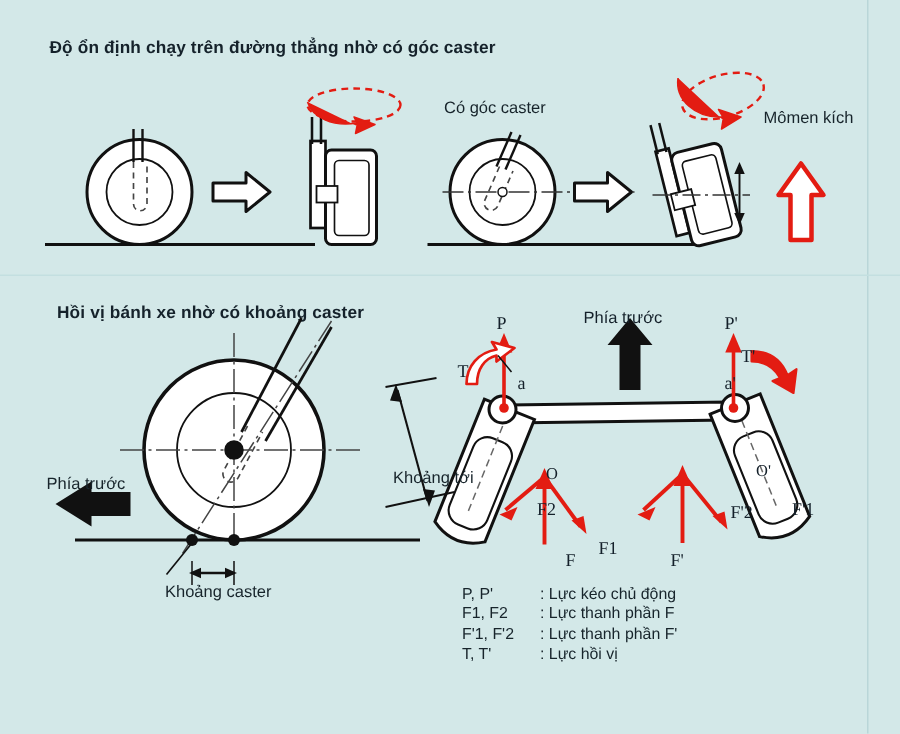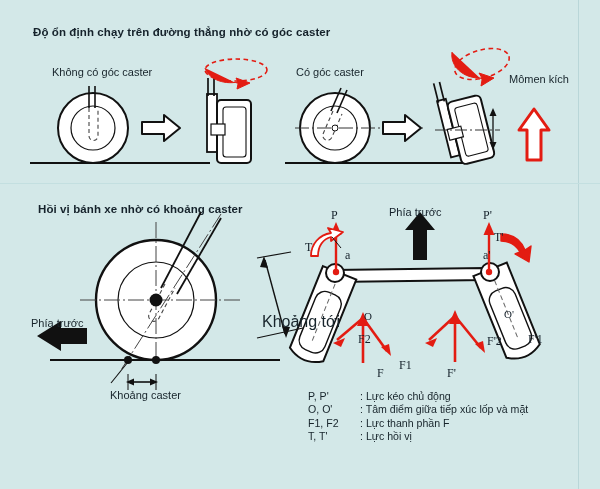--- a/index.html
+++ b/index.html
@@ -12,38 +12,37 @@
     overflow:hidden;
     position:relative;
   }
   #root { position:absolute; inset:0; }
   .abs { position:absolute; }
   .hdr {
     font-size:11.5px; font-weight:bold; color:#15222b;
     letter-spacing:0.1px; white-space:nowrap;
   }
   .lbl { font-size:11px; color:#17242b; white-space:nowrap; }
-  .lbl-sm { font-size:16px; color:#17242b; white-space:nowrap; }
+  .lbl-sm { font-size:11px; color:#17242b; white-space:nowrap; }
   .flbl { font-size:12px; color:#14202a; white-space:nowrap; font-family:"Liberation Serif", serif; }
   .legend { font-size:10.6px; color:#17242b; white-space:nowrap; line-height:13.4px; }
   .legend-col-k { display:inline-block; width:52px; }
   .legend-row { display:block; }
   svg { display:block; overflow:visible; }
   .divider { background:#b9d6d8; }
 </style>
 </head>
 <body>
 
 <div id="root">
 
   <div class="abs divider" style="left:578px; top:0; width:1px; height:489px;"></div>
 
   <div class="abs hdr" style="left:33px; top:26px;">Độ ổn định chạy trên đường thẳng nhờ có góc caster</div>
 
-  <div class="abs lbl" style="left:52px; top:66px;">Không có góc caster</div>
 
   <svg class="abs" style="left:25px; top:78px;" width="275" height="100" viewBox="0 0 275 100">
 
     <line x1="5" y1="85" x2="185" y2="85" stroke="#111" stroke-width="2"></line>
 
     <circle cx="68" cy="50" r="35" fill="#fff" stroke="#111" stroke-width="2"></circle>
     <circle cx="68" cy="50" r="22" fill="#fff" stroke="#111" stroke-width="1.2"></circle>
 
     <line x1="64" y1="8" x2="64" y2="30" stroke="#111" stroke-width="1.6"></line>
     <line x1="70" y1="8" x2="70" y2="30" stroke="#111" stroke-width="1.6"></line>
@@ -228,23 +227,23 @@
   <div class="abs flbl" style="left:528px; top:332px;">F'1</div>
   <div class="abs flbl" style="left:447px; top:366px;">F'</div>
 
   <div class="abs lbl-sm" style="left:262px; top:313px;">Khoảng tới</div>
 
   <div class="abs legend" style="left:308px; top:390px;">
     <span class="legend-row">
       <span class="legend-col-k">P, P'</span><span>:</span> <span>Lực kéo chủ động</span>
     </span>
     <span class="legend-row">
-      <span class="legend-col-k">O, O'</span><span>:</span> <span>Tâm điểm giữa tiếp xúc lốp và mặt</span>
-    </span>
-    <span class="legend-row">
       <span class="legend-col-k">F1, F2</span><span>:</span> <span>Lực thanh phần F</span>
     </span>
     <span class="legend-row">
+      <span class="legend-col-k">F'1, F'2</span><span>:</span> <span>Lực thanh phần F'</span>
+    </span>
+    <span class="legend-row">
       <span class="legend-col-k">T, T'</span><span>:</span> <span>Lực hồi vị</span>
     </span>
   </div>
 
 </div>
 
 </body></html>

